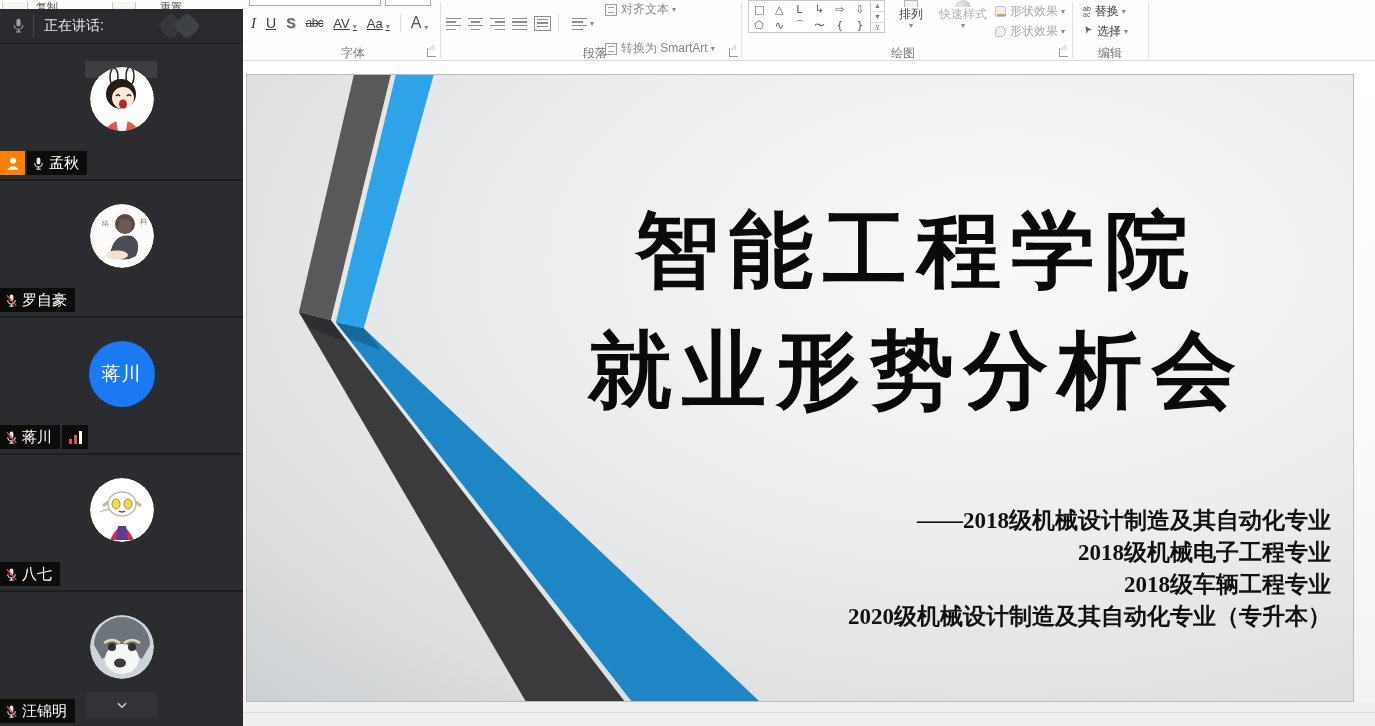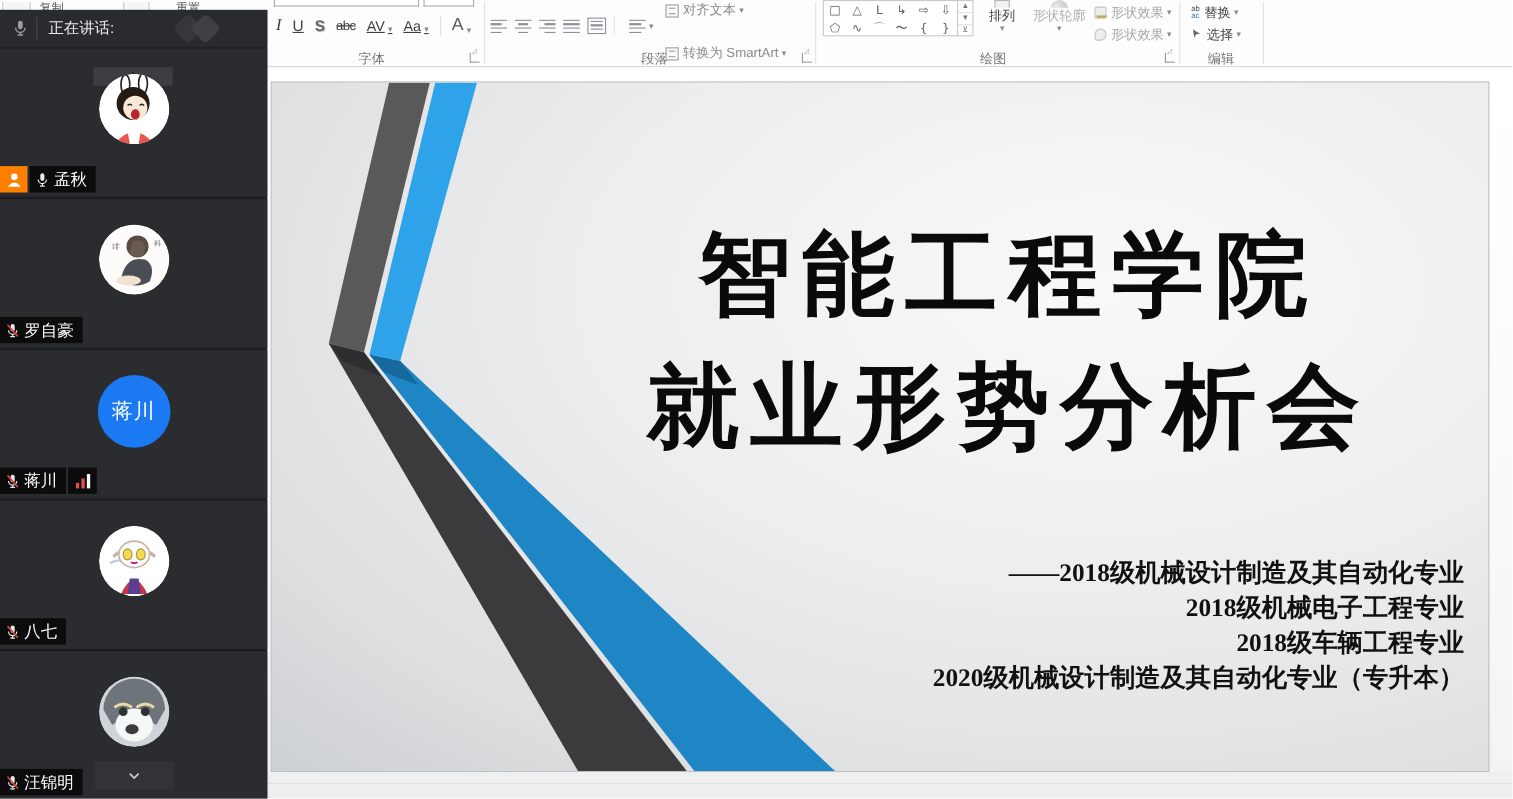--- a/index.html
+++ b/index.html
@@ -162,21 +162,21 @@
     <div class="f-row">
       <span class="fbtn italic">I</span>
       <span class="fbtn under">U</span>
       <span class="fbtn shadow">S</span>
       <span class="fbtn strike">abc</span>
       <span class="fbtn spacing dd">AV</span>
       <span class="fbtn case dd">Aa</span>
       <span class="mini-sep"></span>
       <span class="fbtn fcolor dd">A</span>
     </div>
-    <span class="grp-label" style="left:83px;font-family:Liberation Mono, monospace;">字体</span>
+    <span class="grp-label" style="left:98px;font-family:Liberation Mono, monospace;">字体</span>
     <span class="launcher" style="left:184px;"></span>
     <span class="grp-sep" style="left:197px;"></span>
 
     <div class="align-row">
       <span class="aicon al-left">
           <i></i>
           <i></i>
           <i></i>
           <i></i>
         </span>
@@ -252,21 +252,21 @@
       <span class="cut-ic">
           <span class="cut-sq"></span>
         </span>
       <span class="lbl">排列</span>
         <span class="arr">▾</span>
     </div>
     <div class="twoline-btn disabled" style="left:692px; top:0; width:56px;">
       <span class="cut-ic">
           <span class="cut-ci"></span>
         </span>
-      <span class="lbl">形状轮廓</span>
+      <span class="lbl">快速样式</span>
         <span class="arr">▾</span>
     </div>
     <div class="sh-row dd" style="left:752px; top:3px;">
       <span class="sh-ic pen"></span>
         <span>形状效果</span>
     </div>
     <div class="sh-row dd" style="left:752px; top:23px;">
       <span class="sh-ic fx"></span>
         <span>形状效果</span>
     </div>

